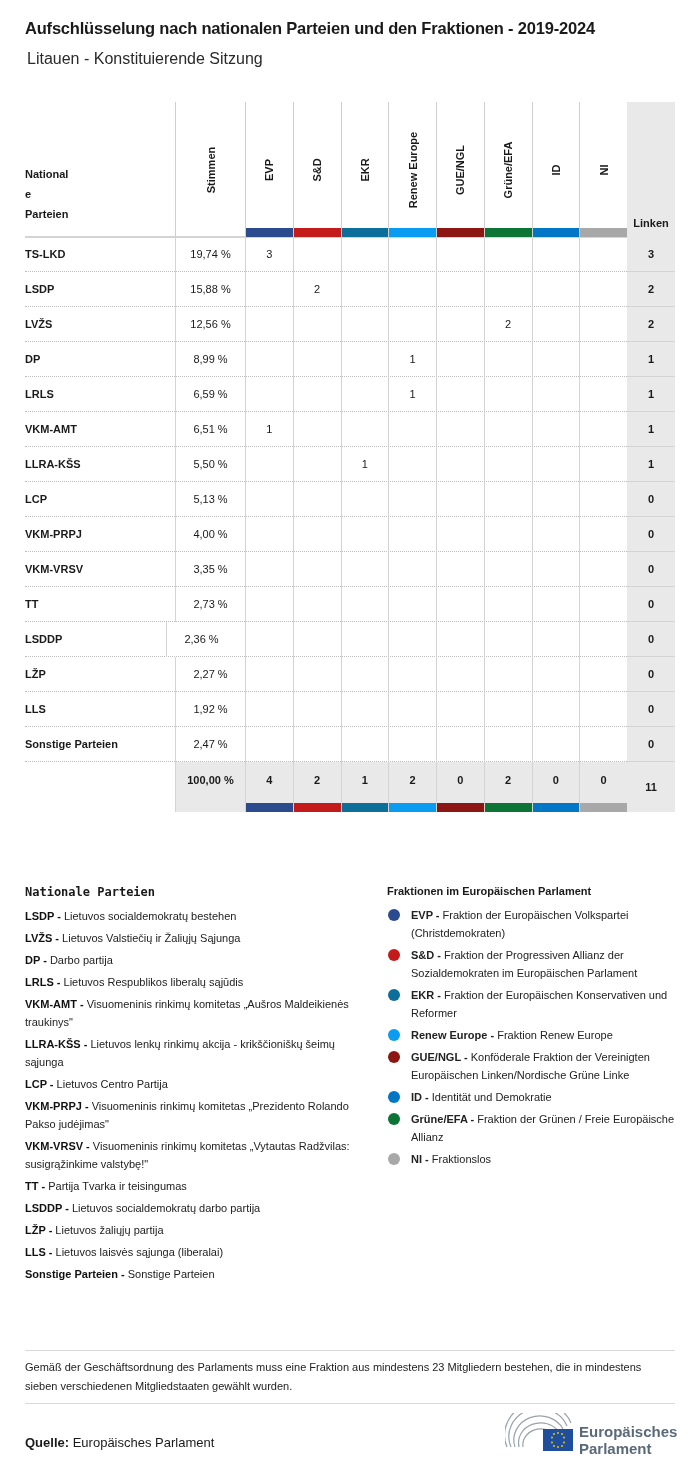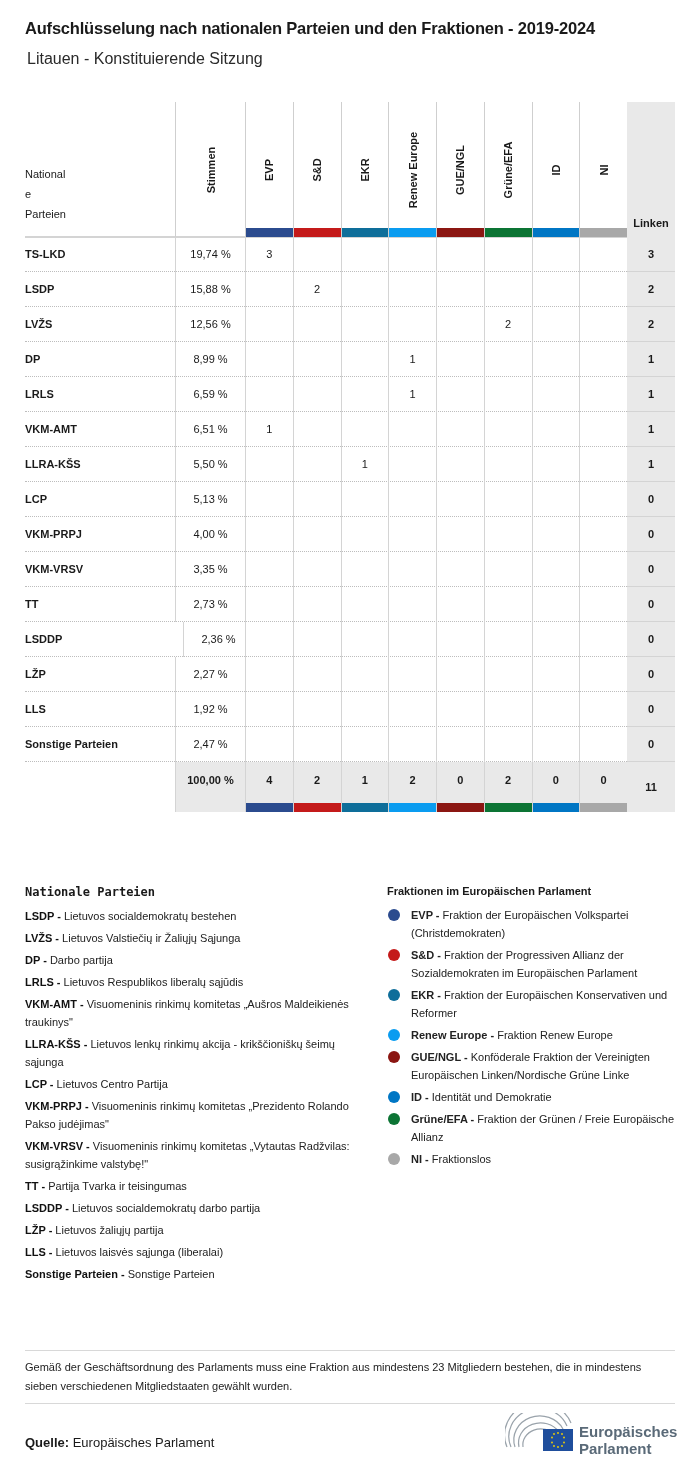--- a/index.html
+++ b/index.html
@@ -5,21 +5,21 @@
   * { box-sizing: border-box; margin: 0; padding: 0; }
   html, body { width: 700px; height: 1469px; background: #ffffff; overflow: hidden; }
   body { font-family: "Liberation Sans", sans-serif; color: #1a1a1a; position: relative; }
 
   .title { position: absolute; left: 25px; top: 19px; font-size: 16.5px; font-weight: bold; color: #1a1a1a; letter-spacing: -0.2px; }
   .subtitle { position: absolute; left: 27px; top: 50px; font-size: 16px; color: #2a2a2a; }
 
   
   .tbl { position: absolute; left: 25px; top: 102px; width: 650px; }
   .hdr { position: relative; height: 135px; }
-  .hdr .party-h { position: absolute; left: 0; top: 62px; width: 150px; font-size: 11px; font-weight: normal; line-height: 20px; }
+  .hdr .party-h { position: absolute; left: 0; top: 62px; width: 150px; font-size: 11px; font-weight: bold; line-height: 20px; }
   .col-v { position: absolute; top: 0; height: 135px; border-left: 1px solid #cfcfcf; }
   .vlabel { position: absolute; left: 50%; top: 68px; transform: translate(-50%, -50%) rotate(-90deg); white-space: nowrap; font-size: 11px; font-weight: bold; }
   .colorbar { position: absolute; left: 0; right: 0; bottom: 0; height: 9px; }
   .sitze-h { position: absolute; top: 0; height: 135px; background: #e9e9e9; }
   .sitze-h span { position: absolute; bottom: 8px; left: 0; right: 0; text-align: center; font-size: 11px; font-weight: bold; }
   .hdr-line { position: absolute; left: 0; width: 650px; bottom: -1px; height: 2px; background: #d4d4d4; }
 
   .row { position: relative; height: 35px; border-bottom: 1px dotted #bdbdbd; }
   .cell { position: absolute; top: 0; height: 35px; line-height: 34px; font-size: 11px; text-align: center; }
   .cell.party { left: 0; width: 150px; text-align: left; font-weight: bold; }
@@ -242,21 +242,21 @@
         <div class="cell vline" style="left:315.5px;width:47.75px"></div>
         <div class="cell vline" style="left:363.25px;width:47.75px"></div>
         <div class="cell vline" style="left:411px;width:47.75px"></div>
         <div class="cell vline" style="left:458.75px;width:47.75px"></div>
         <div class="cell vline" style="left:506.5px;width:47.75px"></div>
         <div class="cell vline" style="left:554.25px;width:47.75px"></div>
         <div class="cell sitze" style="left:602px;width:48px">0</div>
       </div>
       <div class="row">
         <div class="cell party">LSDDP</div>
-        <div class="cell vline" style="left:158px;width:70px">2,36 %</div>
+        <div class="cell vline" style="left:141px;width:70px">2,36 %</div>
         <div class="cell vline" style="left:220px;width:47.75px"></div>
         <div class="cell vline" style="left:267.75px;width:47.75px"></div>
         <div class="cell vline" style="left:315.5px;width:47.75px"></div>
         <div class="cell vline" style="left:363.25px;width:47.75px"></div>
         <div class="cell vline" style="left:411px;width:47.75px"></div>
         <div class="cell vline" style="left:458.75px;width:47.75px"></div>
         <div class="cell vline" style="left:506.5px;width:47.75px"></div>
         <div class="cell vline" style="left:554.25px;width:47.75px"></div>
         <div class="cell sitze" style="left:602px;width:48px">0</div>
       </div>

